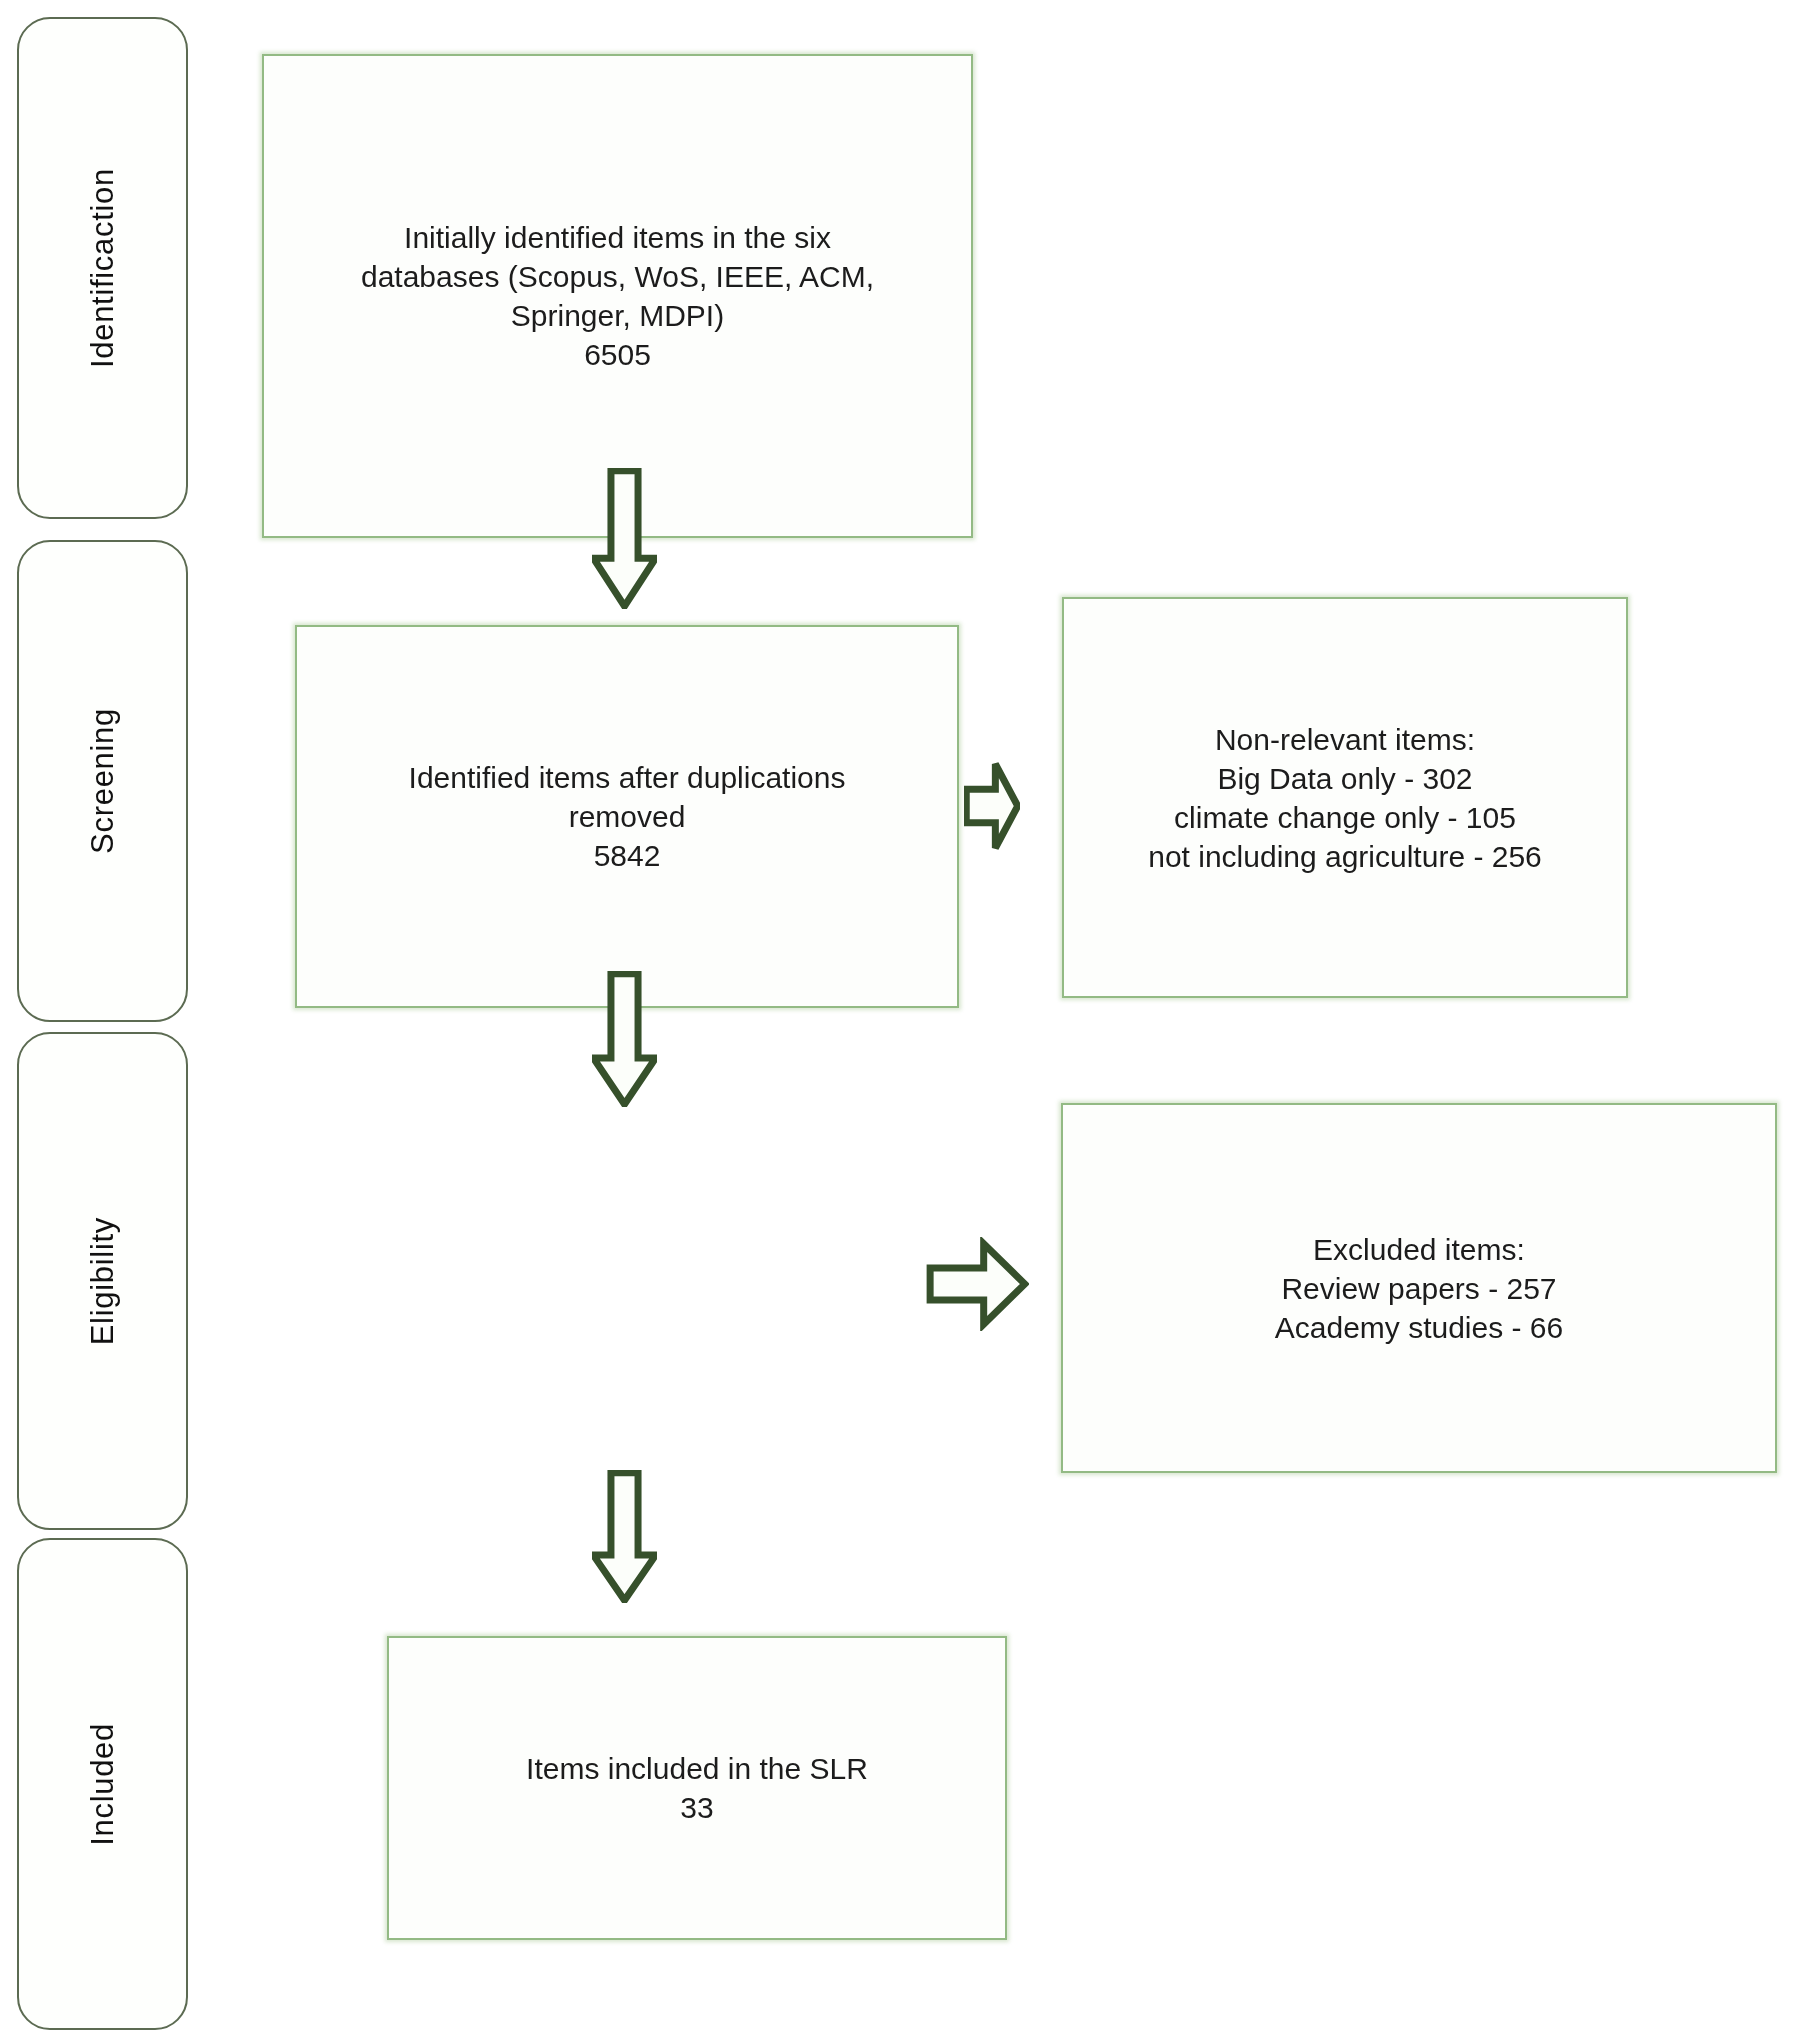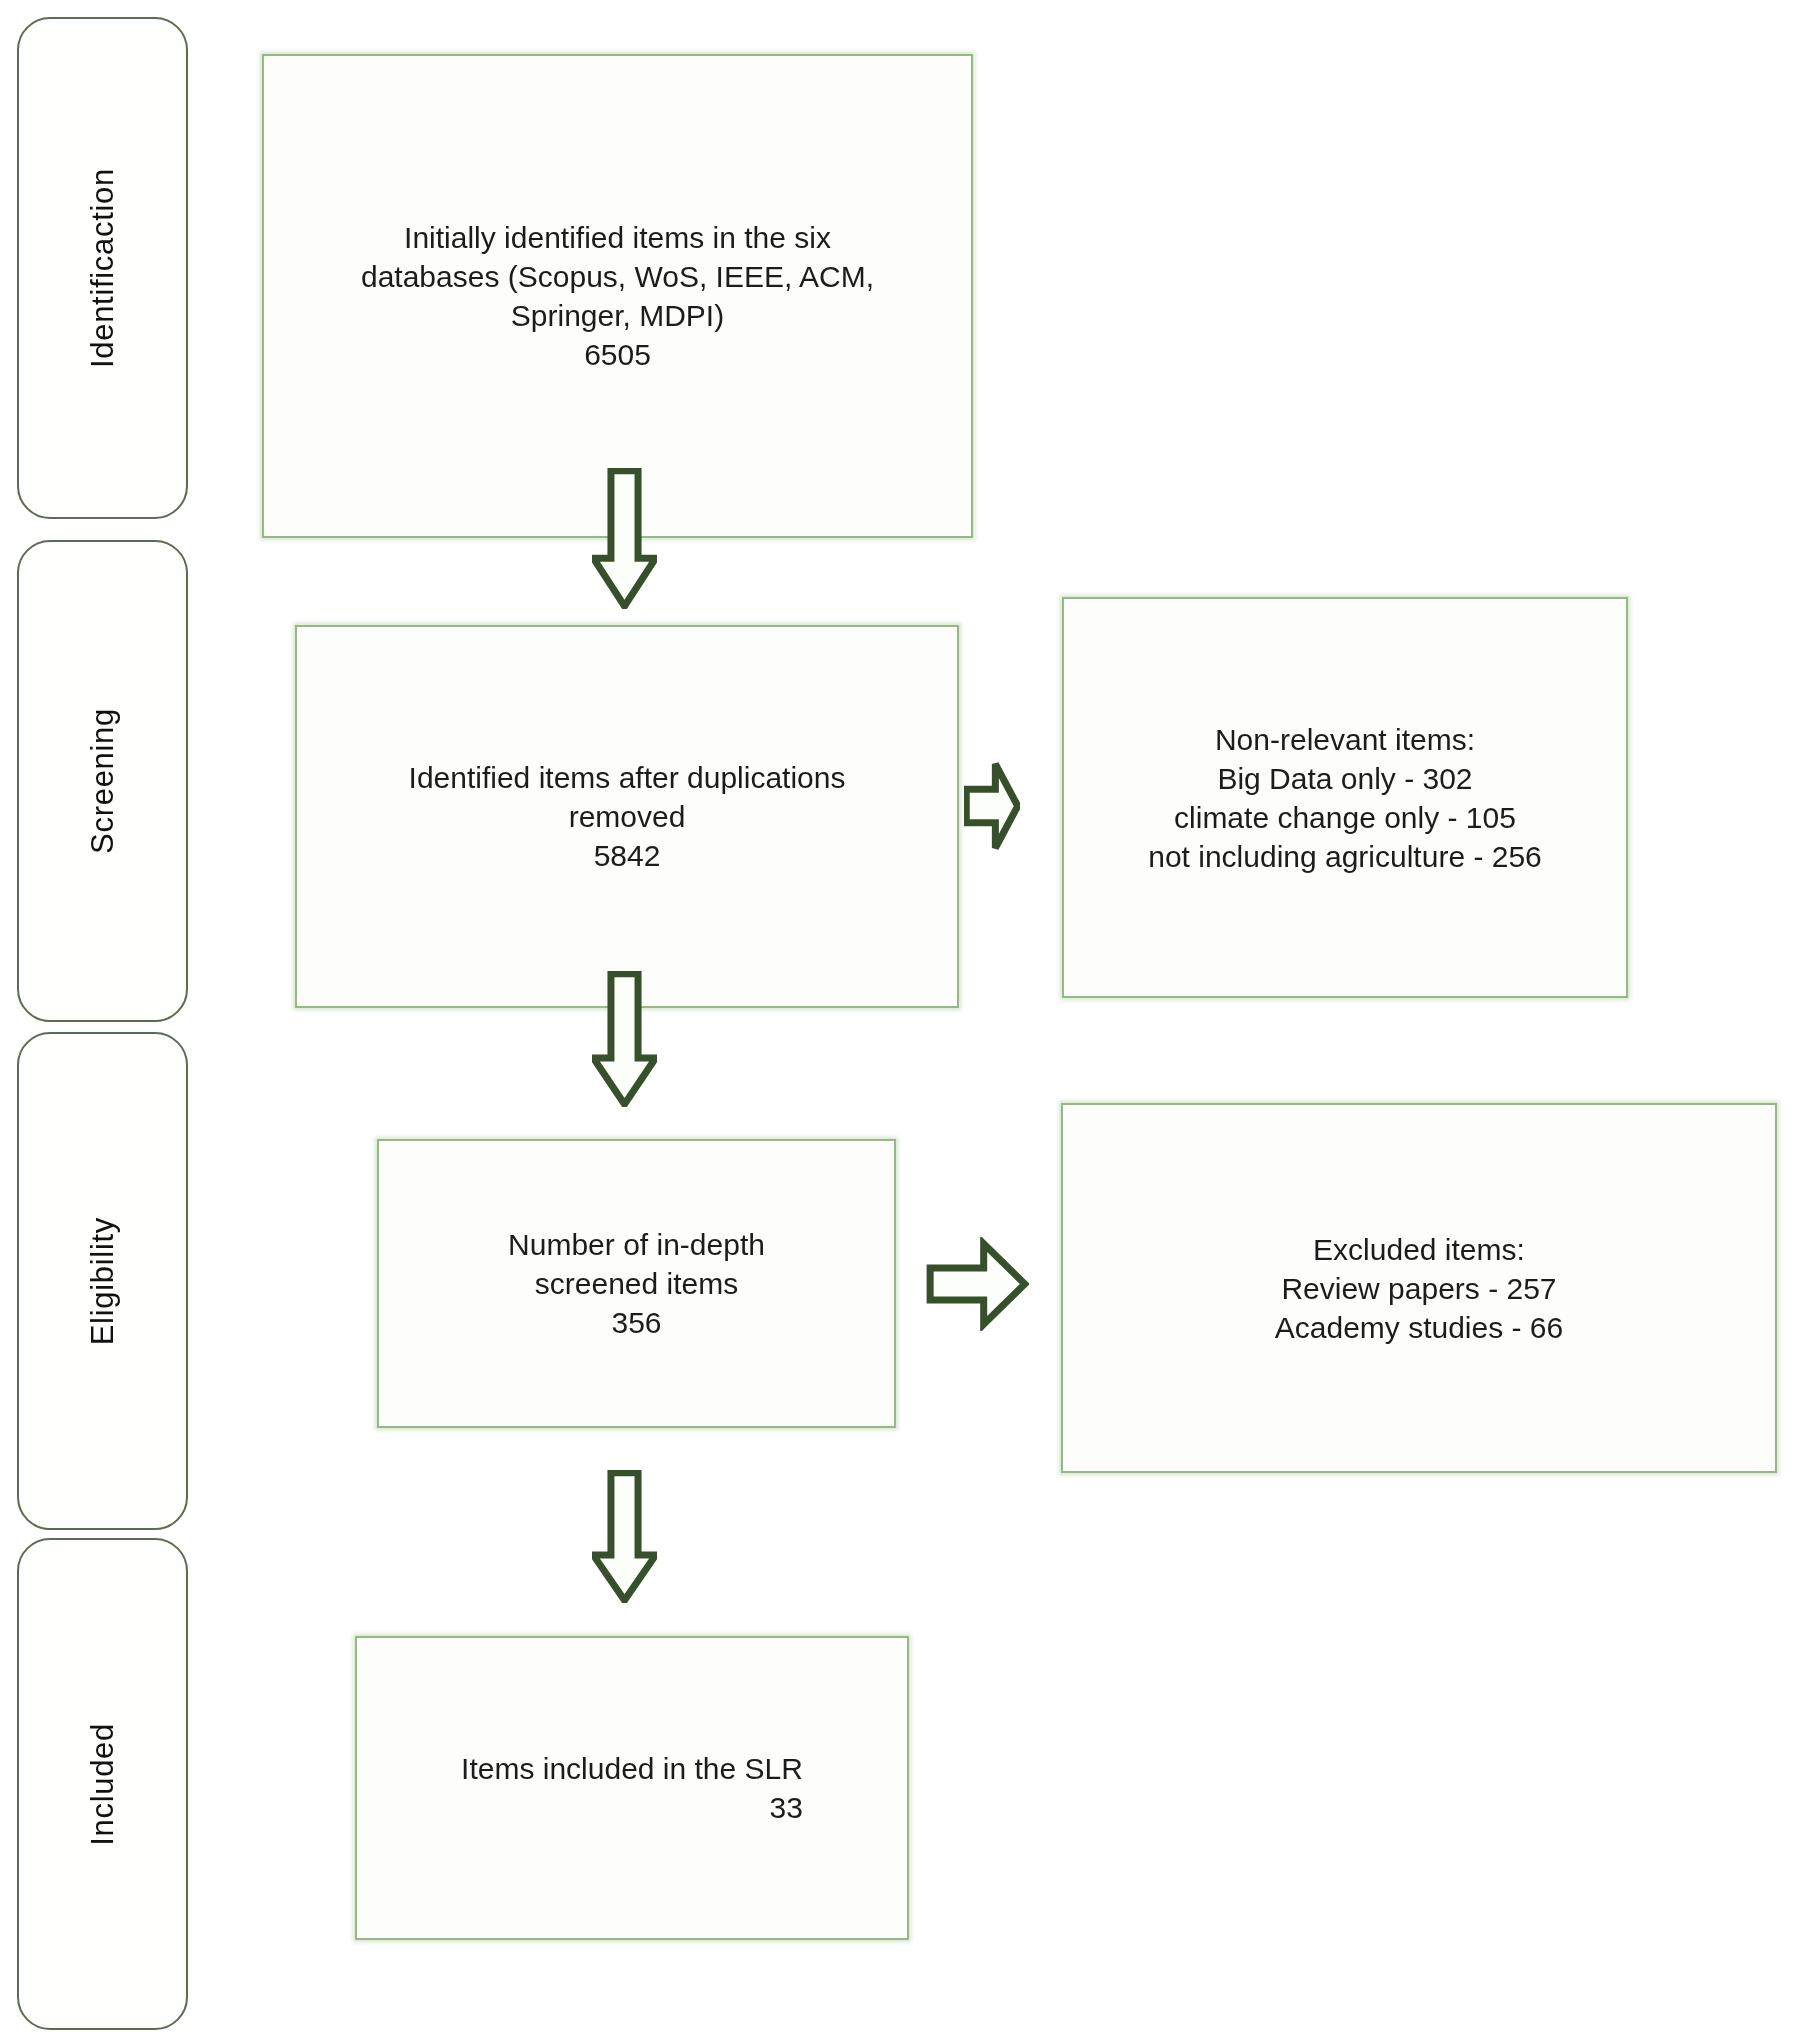--- a/index.html
+++ b/index.html
@@ -73,27 +73,22 @@
 Springer, MDPI)
 6505</div>
   </div>
 
   <div class="fbox" style="left:295px;top:625px;width:664px;height:383px;">
     <div class="fbox-text">Identified items after duplications
 removed
 5842</div>
   </div>
 
-  <div class="fbox" style="left:377px;top:1139px;width:519px;height:289px;">
-    <div class="fbox-text">Number of in-depth
-screened items
-356</div>
-  </div>
 
-  <div class="fbox" style="left:355px;top:1636px;width:554px;height:304px;text-align:right;">
+  <div class="fbox" style="left:387px;top:1636px;width:620px;height:304px;">
     <div class="fbox-text">Items included in the SLR
 33</div>
   </div>
 
   <div class="fbox" style="left:1062px;top:597px;width:566px;height:401px;">
     <div class="fbox-text">Non-relevant items:
 Big Data only - 302
 climate change only - 105
 not including agriculture - 256</div>
   </div>

